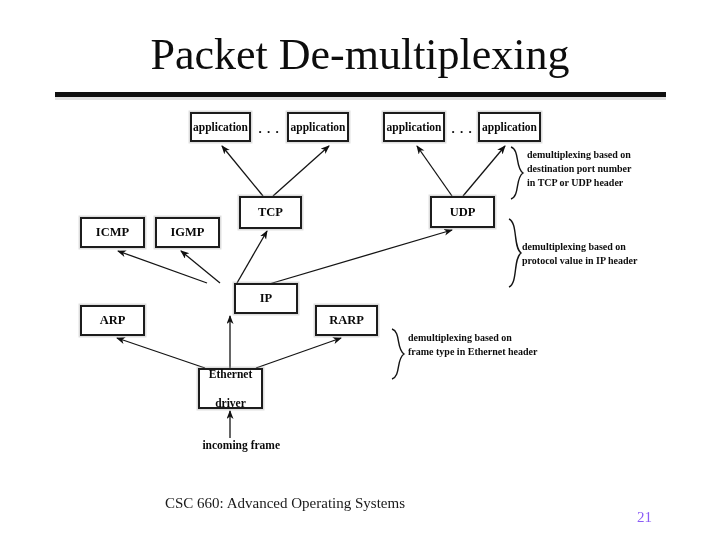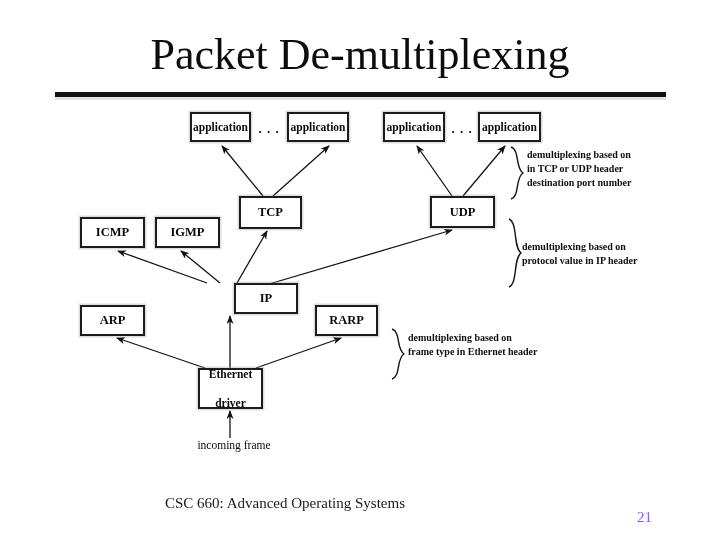--- a/index.html
+++ b/index.html
@@ -22,21 +22,21 @@
     display:flex;flex-direction:column;align-items:center;justify-content:center;
     background:#ffffff;border:2px solid #1c1c1c;box-sizing:border-box;
     font-weight:bold;font-size:11.5px;line-height:12.5px;white-space:nowrap;
     box-shadow:0 0 0 1.5px rgba(160,160,160,.35);
     z-index:2;
   }
   .dots{
     font-weight:bold;font-size:13px;letter-spacing:1px;text-align:center;z-index:2;
   }
   .lbl{
-    font-weight:normal;font-size:11.5px;text-align:center;z-index:2;white-space:nowrap;
+    font-weight:bold;font-size:11.5px;text-align:right;z-index:2;white-space:nowrap;
   }
   .ann{
     font-weight:bold;font-size:10px;line-height:13.8px;z-index:2;white-space:nowrap;
     color:#0d0d0d;
   }
   .ann span{display:block;}
   .footer-course{left:165px;top:495px;font-size:15px;color:#1a1a1a;}
   .page-number{left:637px;top:509px;font-size:15px;color:#8b5cf6;}
 </style>
 </head>
@@ -115,22 +115,22 @@
 
 <div class="abs box" style="left:198px;top:368px;width:65px;height:41px;gap:16px;">
   <span>Ethernet</span>
   <span>driver</span>
 </div>
 
 <div class="abs lbl" style="left:188px;top:439px;width:92px;">incoming frame</div>
 
 <div class="abs ann" style="left:527px;top:148px;">
   <span>demultiplexing based on</span>
+  <span>destination port number</span>
   <span>in TCP or UDP header</span>
-  <span>destination port number</span>
 </div>
 <div class="abs ann" style="left:522px;top:240px;">
   <span>demultiplexing based on</span>
   <span>protocol value in IP header</span>
 </div>
 <div class="abs ann" style="left:408px;top:331px;">
   <span>demultiplexing based on</span>
   <span>frame type in Ethernet header</span>
 </div>
 

